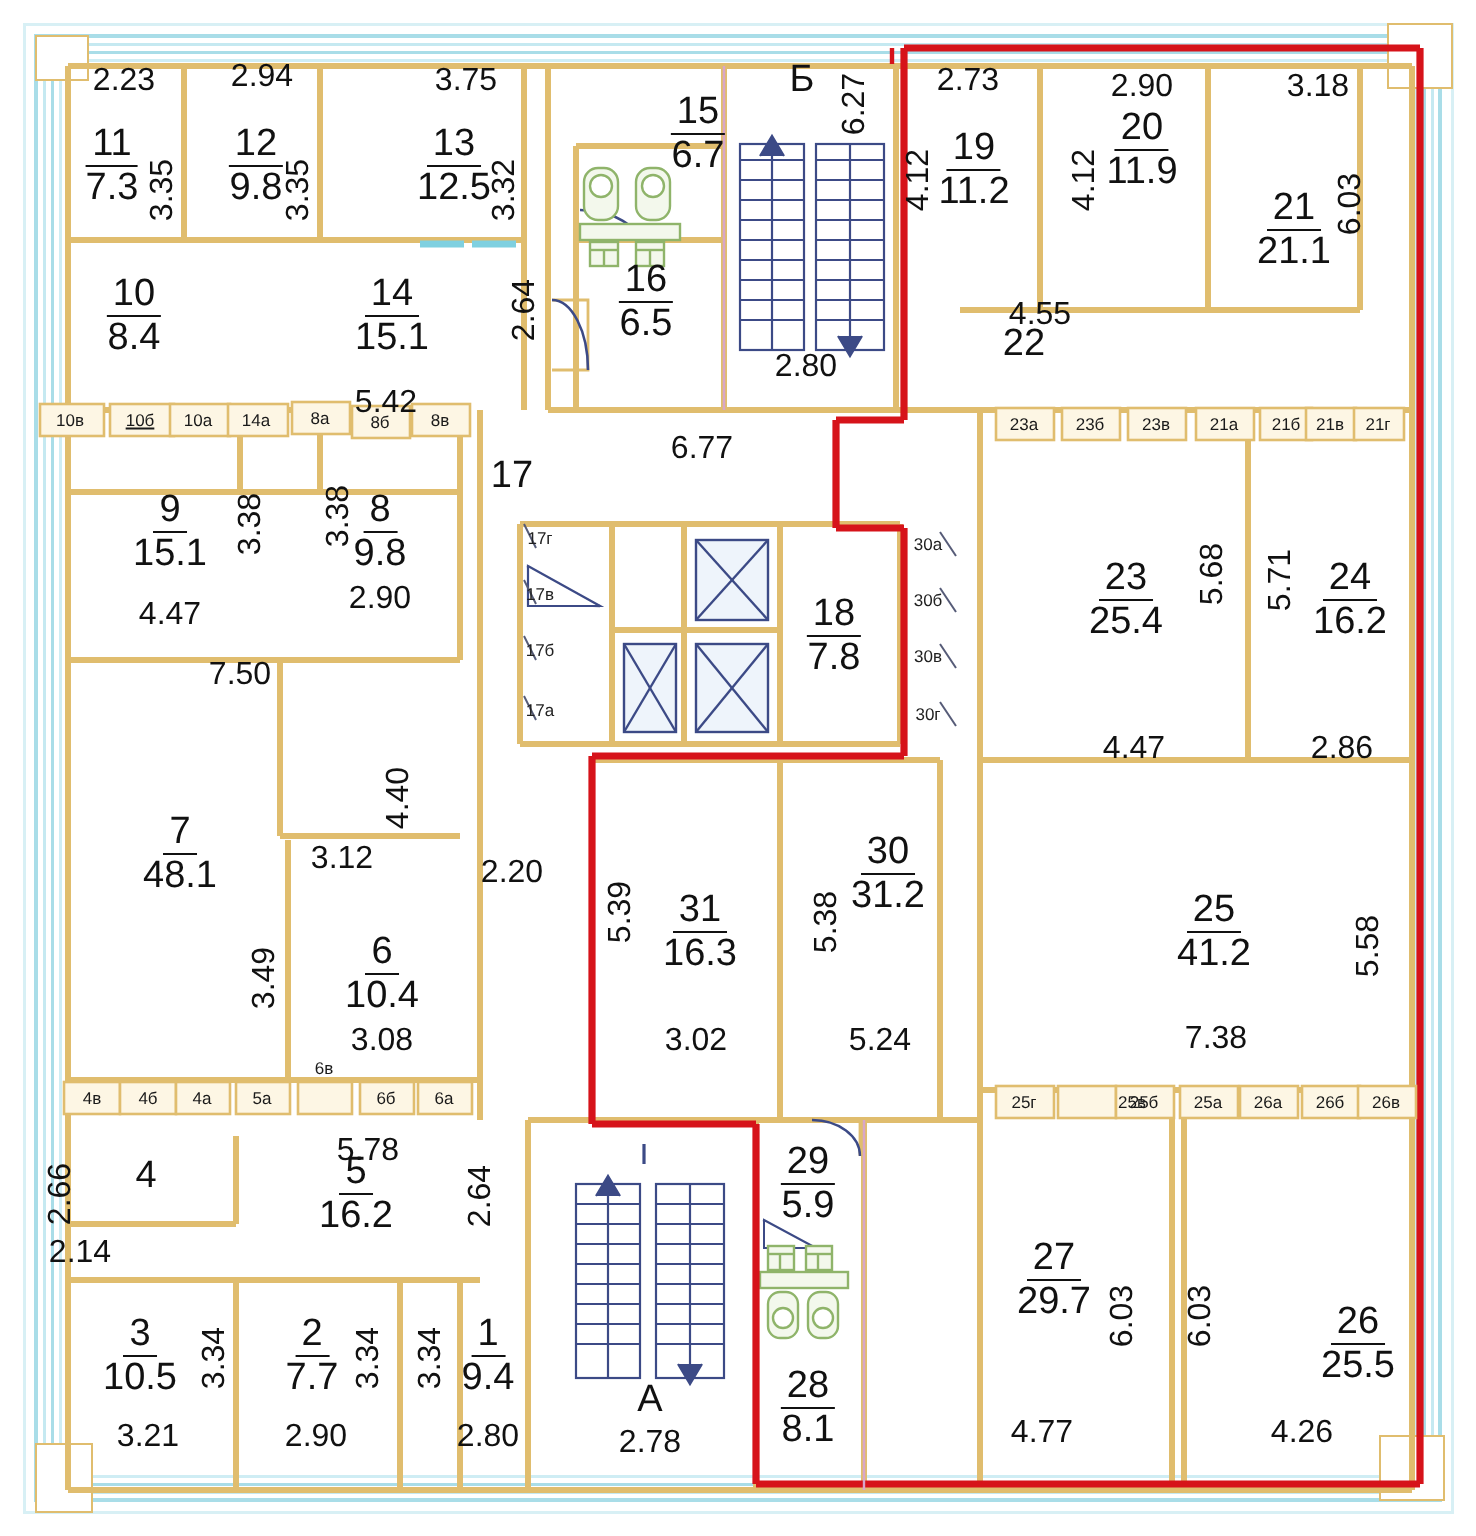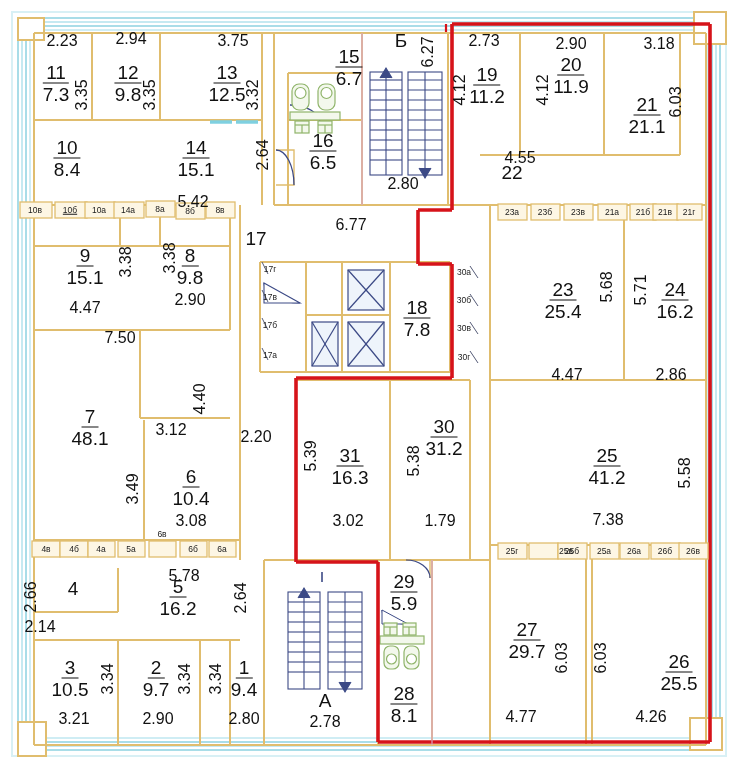--- a/index.html
+++ b/index.html
@@ -297,21 +297,21 @@
     <g stroke="#555b77" stroke-width="1" fill="none">
       <path d="M470,266 L478,278"></path>
         <path d="M470,294 L478,306"></path>
       <path d="M470,322 L478,334"></path>
         <path d="M470,351 L478,363"></path>
     </g>
   </svg>
 
   <div id="overlay"></div>
 <div class="lbl room" style="left: 244px; top: 678px;"><span class="num">1</span><span class="area">9.4</span></div>
-    <div class="lbl room" style="left: 156px; top: 678px;"><span class="num">2</span><span class="area">9.7</span></div>
+    <div class="lbl room" style="left: 156px; top: 678px;"><span class="num">2</span><span class="area">7.7</span></div>
     <div class="lbl room" style="left: 70px; top: 678px;"><span class="num">3</span><span class="area">10.5</span></div>
     <div class="lbl room" style="left: 178px; top: 597px;"><span class="num">5</span><span class="area">16.2</span></div>
     <div class="lbl room" style="left: 191px; top: 487px;"><span class="num">6</span><span class="area">10.4</span></div>
     <div class="lbl room" style="left: 90px; top: 427px;"><span class="num">7</span><span class="area">48.1</span></div>
     <div class="lbl room" style="left: 190px; top: 266px;"><span class="num">8</span><span class="area">9.8</span></div>
     <div class="lbl room" style="left: 85px; top: 266px;"><span class="num">9</span><span class="area">15.1</span></div>
     <div class="lbl room" style="left: 67px; top: 158px;"><span class="num">10</span><span class="area">8.4</span></div>
     <div class="lbl room" style="left: 56px; top: 83px;"><span class="num">11</span><span class="area">7.3</span></div>
     <div class="lbl room" style="left: 128px; top: 83px;"><span class="num">12</span><span class="area">9.8</span></div>
     <div class="lbl room" style="left: 227px; top: 83px;"><span class="num">13</span><span class="area">12.5</span></div>
@@ -352,21 +352,21 @@
     <div class="lbl dim" style="left: 171px; top: 430px;">3.12</div>
     <div class="lbl dim" style="left: 256px; top: 437px;">2.20</div>
     <div class="lbl dim" style="left: 191px; top: 521px;">3.08</div>
     <div class="lbl dim" style="left: 184px; top: 576px;">5.78</div>
     <div class="lbl dim" style="left: 40px; top: 627px;">2.14</div>
     <div class="lbl dim" style="left: 74px; top: 719px;">3.21</div>
     <div class="lbl dim" style="left: 158px; top: 719px;">2.90</div>
     <div class="lbl dim" style="left: 244px; top: 719px;">2.80</div>
     <div class="lbl dim" style="left: 325px; top: 722px;">2.78</div>
     <div class="lbl dim" style="left: 348px; top: 521px;">3.02</div>
-    <div class="lbl dim" style="left: 440px; top: 521px;">1.79</div>
+    <div class="lbl dim" style="left: 440px; top: 521px;">5.24</div>
     <div class="lbl dim" style="left: 567px; top: 375px;">4.47</div>
     <div class="lbl dim" style="left: 671px; top: 375px;">2.86</div>
     <div class="lbl dim" style="left: 608px; top: 520px;">7.38</div>
     <div class="lbl dim" style="left: 521px; top: 717px;">4.77</div>
     <div class="lbl dim" style="left: 651px; top: 717px;">4.26</div>
     <div class="lbl dimv" style="left: 82px; top: 95px;">3.35</div>
     <div class="lbl dimv" style="left: 150px; top: 95px;">3.35</div>
     <div class="lbl dimv" style="left: 253px; top: 95px;">3.32</div>
     <div class="lbl dimv" style="left: 263px; top: 155px;">2.64</div>
     <div class="lbl dimv" style="left: 428px; top: 52px;">6.27</div>

